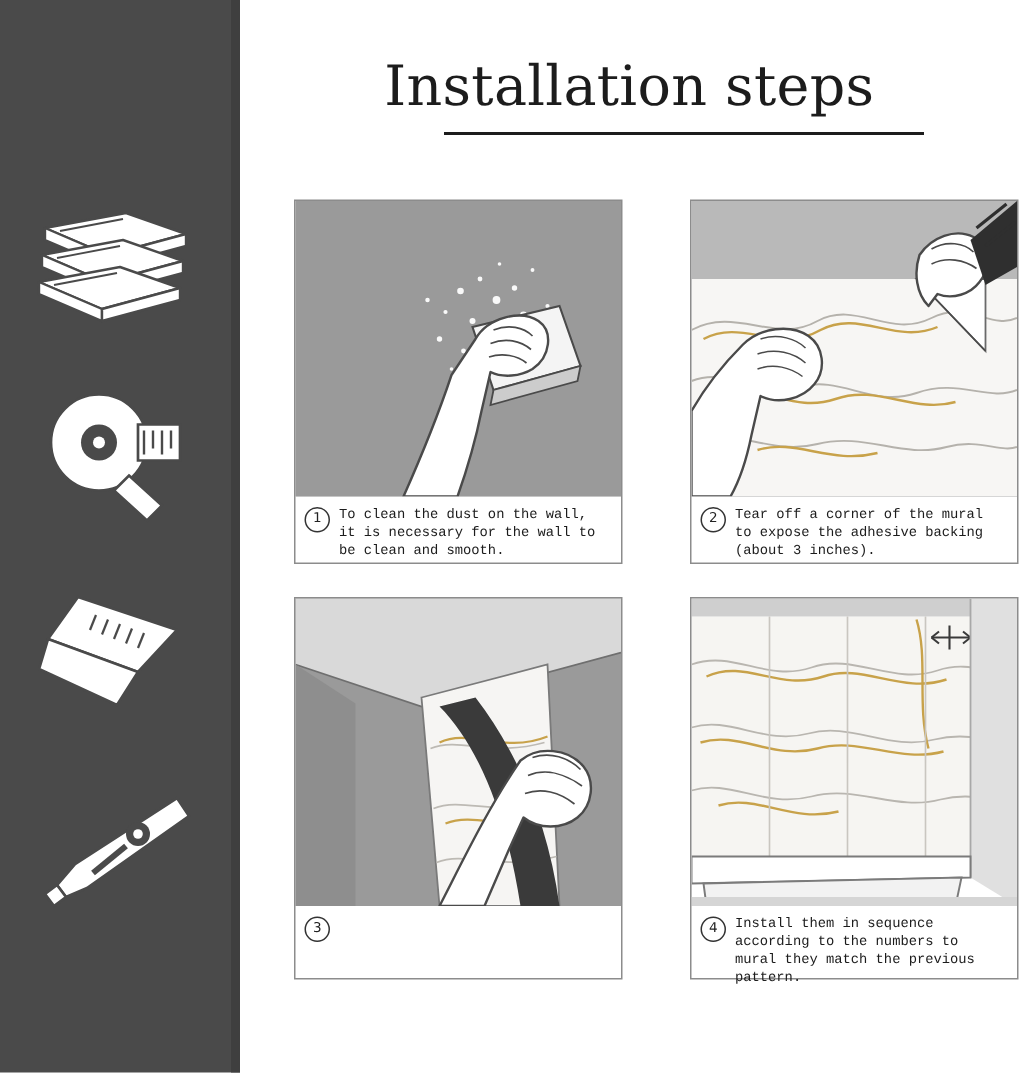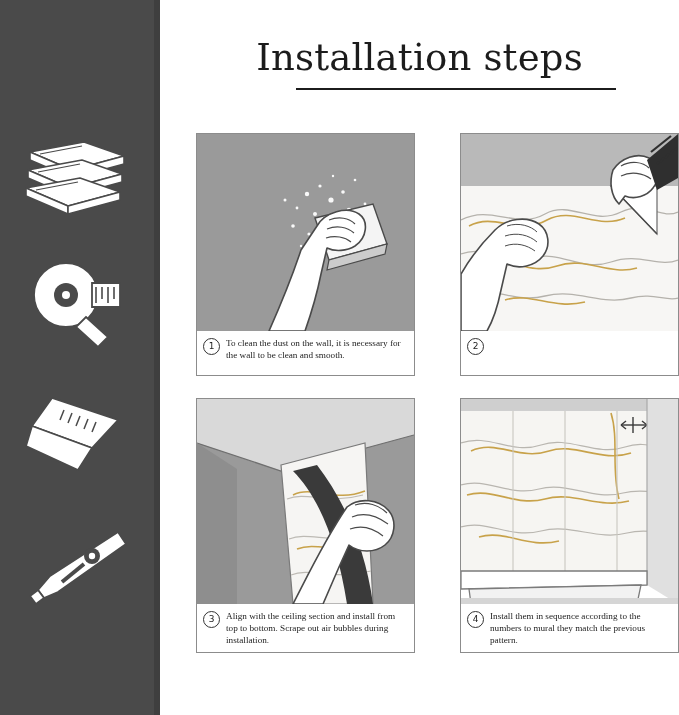--- a/index.html
+++ b/index.html
@@ -114,21 +114,21 @@
     font-size: 9px;
     line-height: 14px;
     text-align: center;
     color: #222;
     margin-top: 1px;
   }
   .ctext {
     font-size: 9.2px;
     line-height: 1.32;
     color: #1c1c1c;
-    font-family: Liberation Serif, serif;
+    font-family: Liberation Mono, monospace;
   }
 </style>
 </head>
 <body>
 
 <div class="page">
 
   <div class="tool-rail">
     <div class="rail-edge"></div>
 
@@ -288,20 +288,21 @@
 
           <path d="M186,26 L217,0 L217,44 L196,56 Z" fill="#2f2f2f"></path>
           <g stroke="#2f2f2f" stroke-width="2.2" fill="none">
             <path d="M190,18 L210,2"></path>
               <path d="M196,30 L216,14"></path>
           </g>
         </svg>
       </div>
       <div class="caption">
         <div class="num">2</div>
+        <div class="ctext">Tear off a corner of the mural to expose the adhesive backing (about 3 inches).</div>
       </div>
     </div>
 
     <div class="card card-3">
       <div class="illus">
         <svg width="100%" height="100%" viewBox="0 0 217 205" preserveAspectRatio="none">
           <rect x="0" y="0" width="217" height="205" fill="#9a9a9a"></rect>
 
           <path d="M0,0 L217,0 L217,36 L84,72 L0,44 Z" fill="#d9d9d9"></path>
           <path d="M0,44 L84,72 L217,36" stroke="#6f6f6f" stroke-width="1.2" fill="none"></path>
@@ -325,21 +326,20 @@
                    L142,168 C136,182 130,196 126,205 L96,205 C110,178 128,140 150,108 Z" fill="#ffffff" stroke="#4a4a4a" stroke-width="1.6" stroke-linejoin="round"></path>
           <g stroke="#4a4a4a" stroke-width="1.1" fill="none">
             <path d="M158,106 C170,102 182,106 190,114"></path>
             <path d="M155,118 C167,113 180,117 191,125"></path>
             <path d="M153,130 C164,126 176,129 186,137"></path>
           </g>
         </svg>
       </div>
       <div class="caption">
         <div class="num">3</div>
-        <div class="ctext">Align with the ceiling section and install from top to bottom. Scrape out air bubbles during installation.</div>
       </div>
     </div>
 
     <div class="card card-4">
       <div class="illus">
         <svg width="100%" height="100%" viewBox="0 0 217 205" preserveAspectRatio="none">
           <rect x="0" y="0" width="217" height="205" fill="#ffffff"></rect>
 
           <rect x="0" y="12" width="217" height="160" fill="#f6f5f2"></rect>
           <rect x="0" y="0" width="217" height="12" fill="#cfcfcf"></rect>

